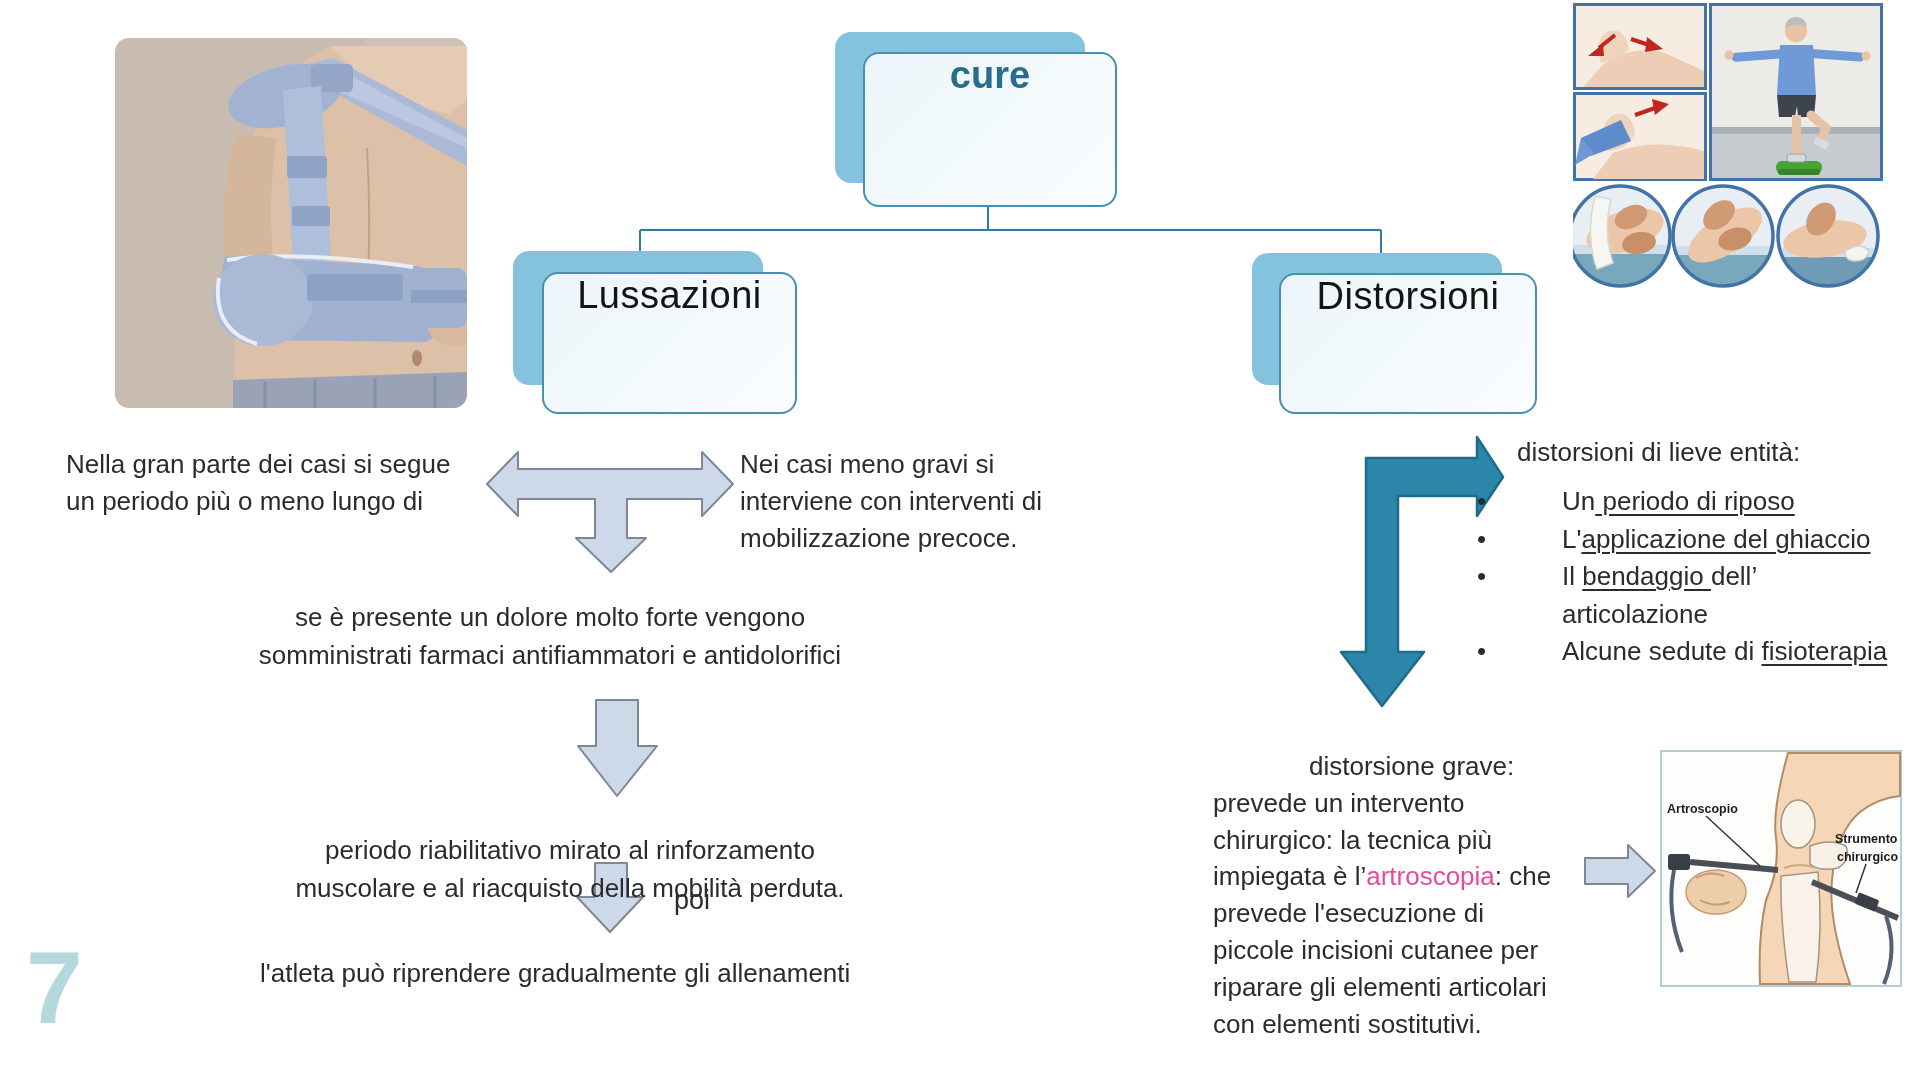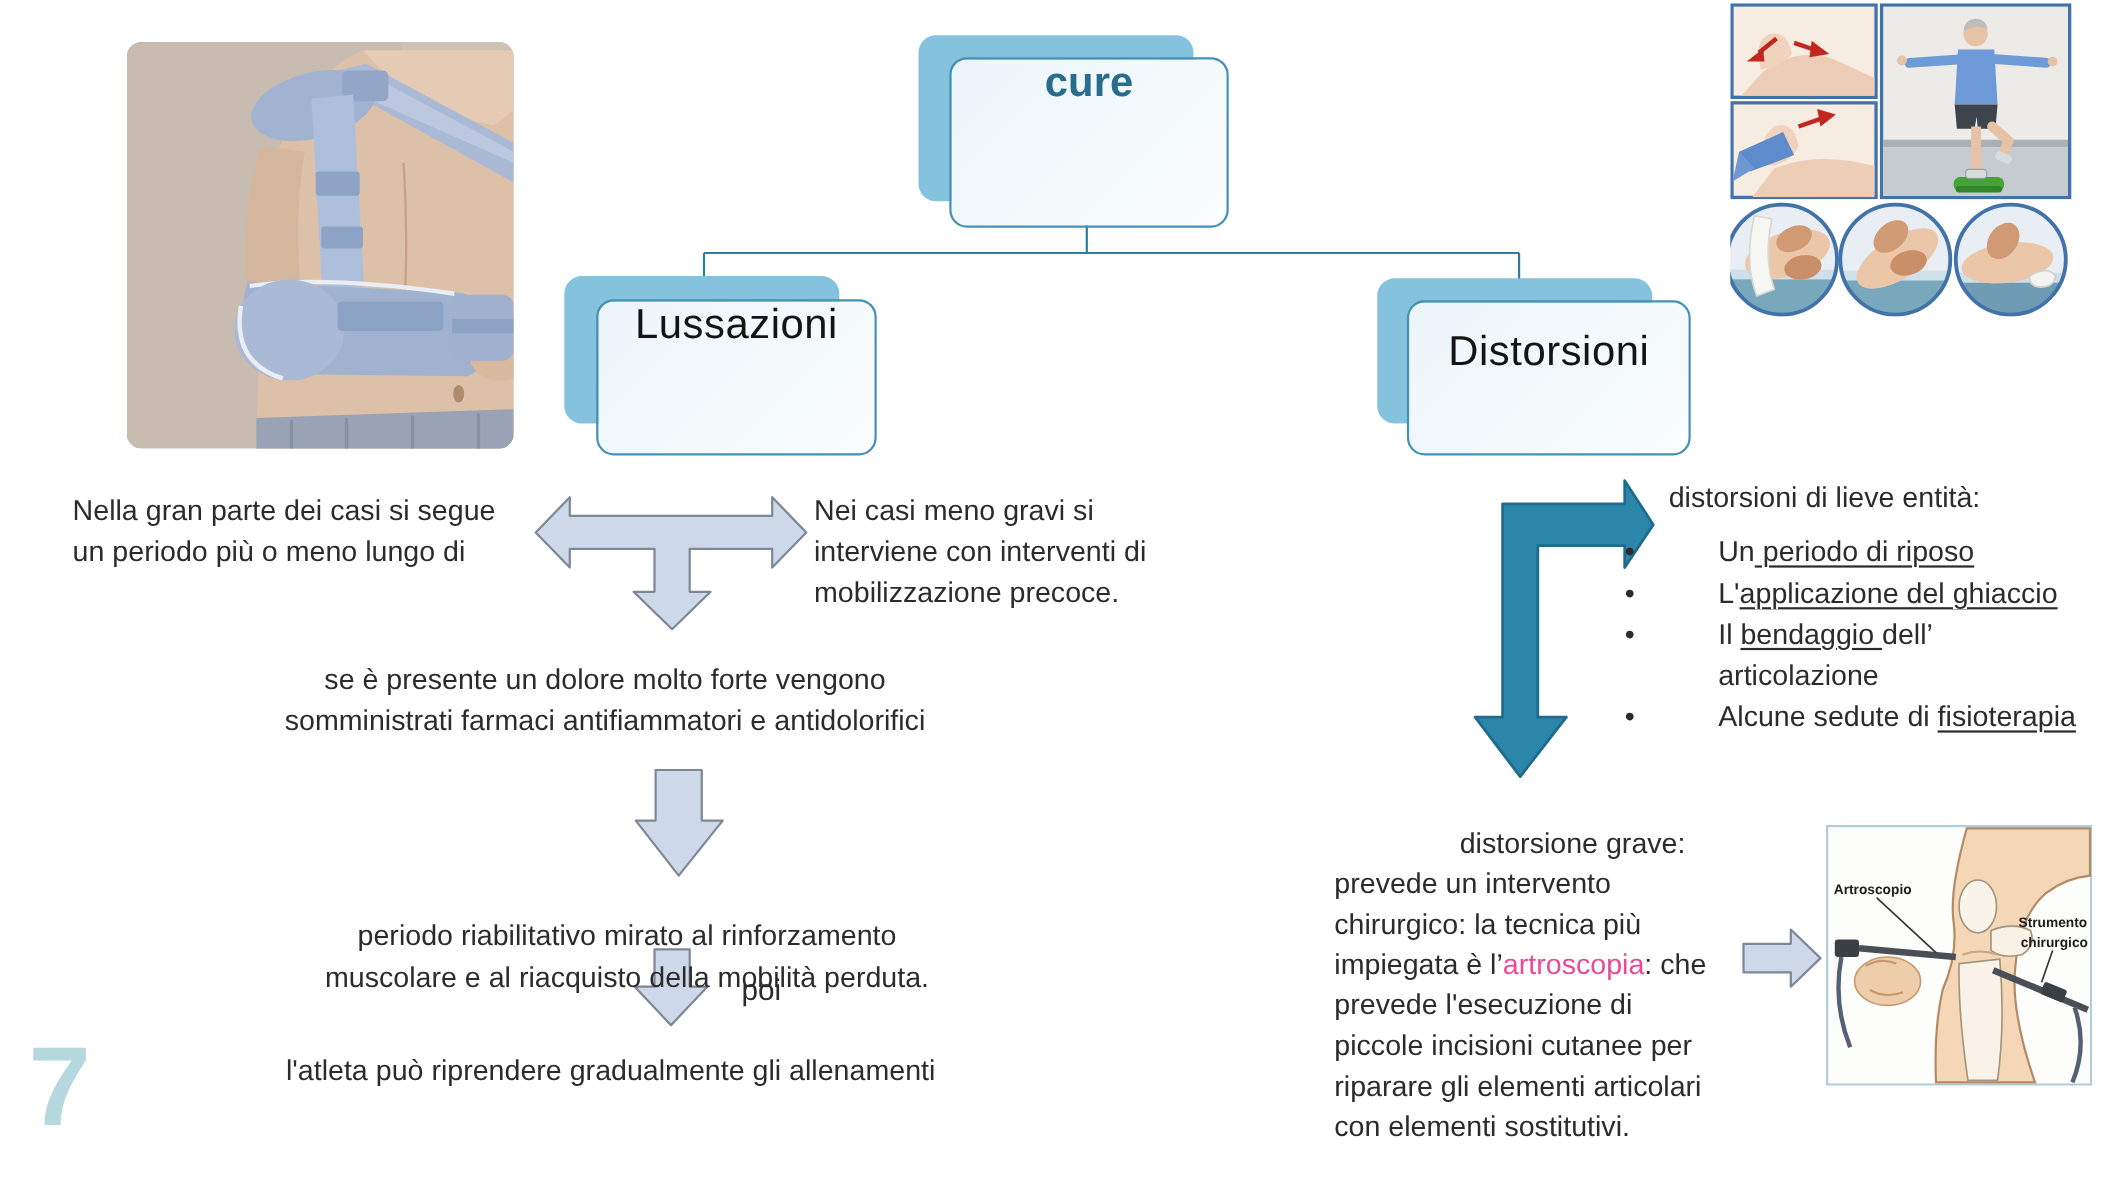--- a/index.html
+++ b/index.html
@@ -21,21 +21,21 @@
   .note-left{left:66px;top:446px;}
   .note-right{left:740px;top:446px;}
   .poi-label{left:674px;top:882px;font-size:27px;}
   .resume-line{left:260px;top:955px;}
   .mild-heading{left:1517px;top:434px;}
   .mild-list{left:1477px;top:483px;line-height:37.5px;}
   .b-row{display:flex;}
   .dot{width:85px;flex:0 0 85px;}
   .u{text-decoration:underline;text-decoration-thickness:2px;text-underline-offset:4px;}
   .severe-block{left:1213px;top:748px;line-height:36.8px;}
-  .severe-first{margin-left:114px;}
+  .severe-first{margin-left:59px;text-align:center;}
   .link{color:#ec4899;cursor:pointer;}
   .page-number{position:absolute;left:26px;top:938px;font-size:102px;font-weight:bold;
     color:#b5d8de;z-index:4;line-height:100px;}
   .fig{position:absolute;z-index:2;}
   .photo-wrap{left:115px;top:38px;width:352px;height:370px;border-radius:14px;overflow:hidden;}
   .fig-label{font-family:"Liberation Sans",sans-serif;font-size:12.5px;font-weight:bold;fill:#1c1c1c;}
 </style>
 </head>
 <body>
 
@@ -61,21 +61,21 @@
     <span class="cure-label">cure</span>
   </div>
 
   <div class="shadow-box" style="left:513px;top:251px;width:250px;height:134px;"></div>
   <div class="node-box" style="left:542px;top:272px;width:251px;height:138px;">
     <span class="node-label">Lussazioni</span>
   </div>
 
   <div class="shadow-box" style="left:1252px;top:253px;width:250px;height:132px;"></div>
   <div class="node-box" style="left:1279px;top:273px;width:254px;height:137px;align-items:flex-start;">
-    <span class="node-label" style="margin-top:24px;text-align:center;">Distorsioni</span>
+    <span class="node-label" style="text-align:center;">Distorsioni</span>
   </div>
 
   <div class="fig photo-wrap">
     <svg width="352" height="370" viewBox="0 0 352 370">
       <rect width="352" height="370" fill="#c8bcb1"></rect>
       <rect x="250" width="102" height="370" fill="#cec2b6"></rect>
       <path d="M118,370 L122,210 Q118,120 160,55 Q185,20 215,8 L352,8 L352,370 Z" fill="#dcc0a8"></path>
       <path d="M215,8 Q262,62 334,76 L352,62 L352,8 Z" fill="#e6cbb4"></path>
       <path d="M122,95 Q100,170 112,245 L162,255 Q150,170 162,100 Z" fill="#d4b69c"></path>
       <path d="M252,110 Q258,210 248,300" stroke="#c4a084" stroke-width="2" fill="none"></path>

